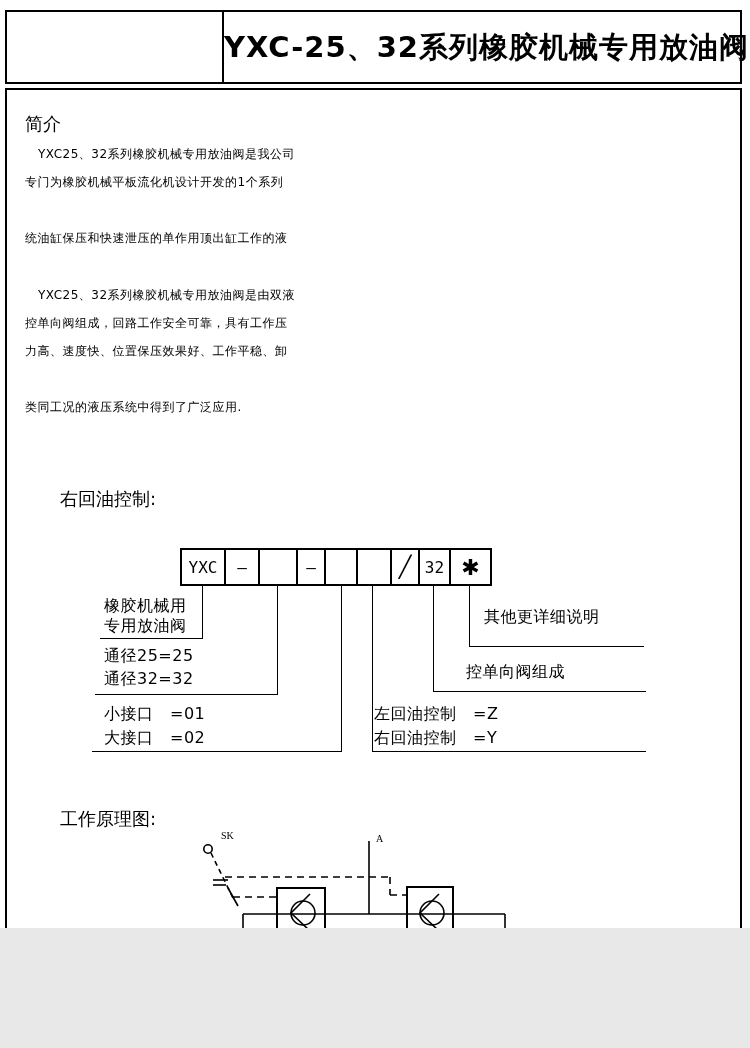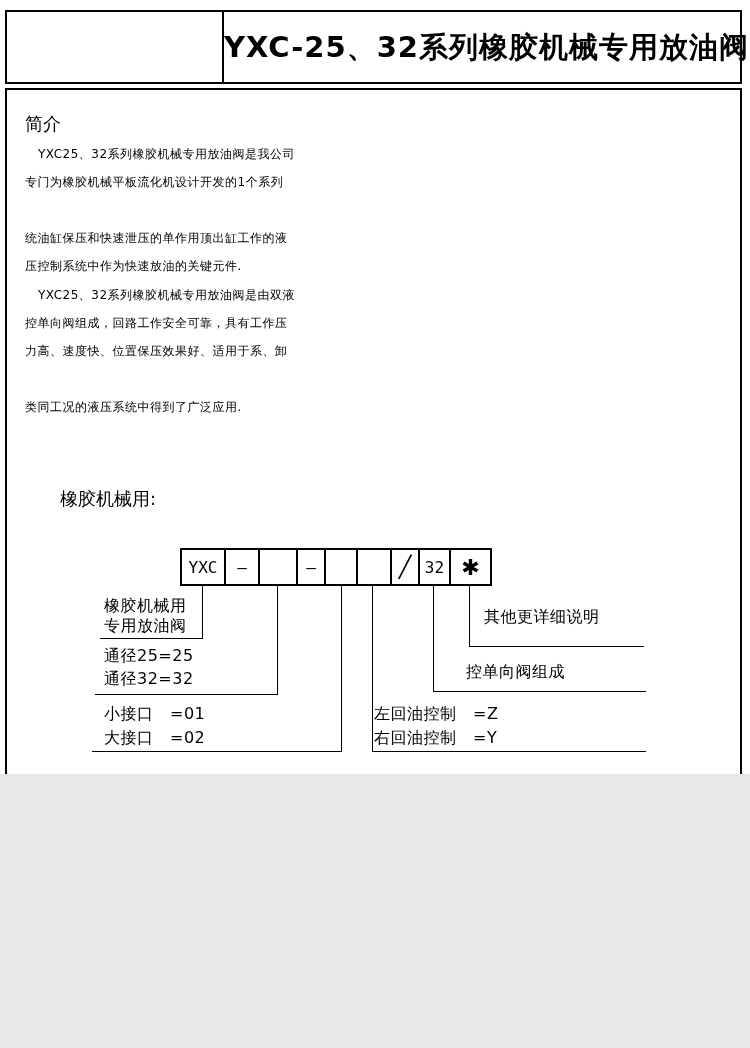--- a/index.html
+++ b/index.html
@@ -1,17 +1,17 @@
 <!DOCTYPE html>
 <html><head>
 <meta charset="utf-8">
 <style>
   html,body{margin:0;padding:0;background:#e8e8e8;}
   #page{
-    position:relative;width:750px;height:774px;background:#ffffff;
+    position:relative;width:750px;height:928px;background:#ffffff;
     font-family:"DejaVu Sans","Liberation Sans",sans-serif;color:#000;
     overflow:hidden;
   }
   .abs{position:absolute;}
   
   #header-box{left:5px;top:10px;width:737px;height:74px;border:2px solid #000;box-sizing:border-box;}
   #header-divider{left:222px;top:10px;width:2px;height:74px;background:#000;}
   #doc-title{left:224px;top:10px;width:518px;height:74px;line-height:74px;text-align:center;
     font-size:29px;font-weight:bold;letter-spacing:1px;white-space:nowrap;}
   
@@ -47,28 +47,27 @@
   <div class="abs" id="header-divider"></div>
   <div class="abs" id="doc-title">YXC-25、32系列橡胶机械专用放油阀</div>
 
   <div class="abs" id="content-box"></div>
 
   <div class="abs h-cn" id="intro-heading">简介</div>
 
   <div class="bodyline indent" style="top:146px">YXC25、32系列橡胶机械专用放油阀是我公司</div>
   <div class="bodyline" style="top:174px">专门为橡胶机械平板流化机设计开发的1个系列</div>
   <div class="bodyline" style="top:230px">统油缸保压和快速泄压的单作用顶出缸工作的液</div>
-  <div class="bodyline" style="top:258px">压控制系统中作为快速放油的关键元件.</div>
 
   <div class="bodyline indent" style="top:287px">YXC25、32系列橡胶机械专用放油阀是由双液</div>
   <div class="bodyline" style="top:315px">控单向阀组成，回路工作安全可靠，具有工作压</div>
-  <div class="bodyline" style="top:343px">力高、速度快、位置保压效果好、适用于系、卸</div>
+  <div class="bodyline" style="top:343px">力高、速度快、位置保压效果好、工作平稳、卸</div>
   <div class="bodyline" style="top:399px">类同工况的液压系统中得到了广泛应用.</div>
 
-  <div class="abs h-cn" id="model-heading">橡胶机械用:</div>
+  <div class="abs h-cn" id="model-heading">右回油控制:</div>
 
   <div class="abs" id="code-row">
     <span class="code-cell" style="width:44px">YXC</span>
     <span class="code-cell" style="width:34px">—</span>
     <span class="code-cell" style="width:38px"></span>
     <span class="code-cell" style="width:28px">—</span>
     <span class="code-cell" style="width:32px"></span>
     <span class="code-cell" style="width:34px"></span>
     <span class="code-cell cell-slash" style="width:28px">╱</span>
     <span class="code-cell" style="width:31px">32</span>

